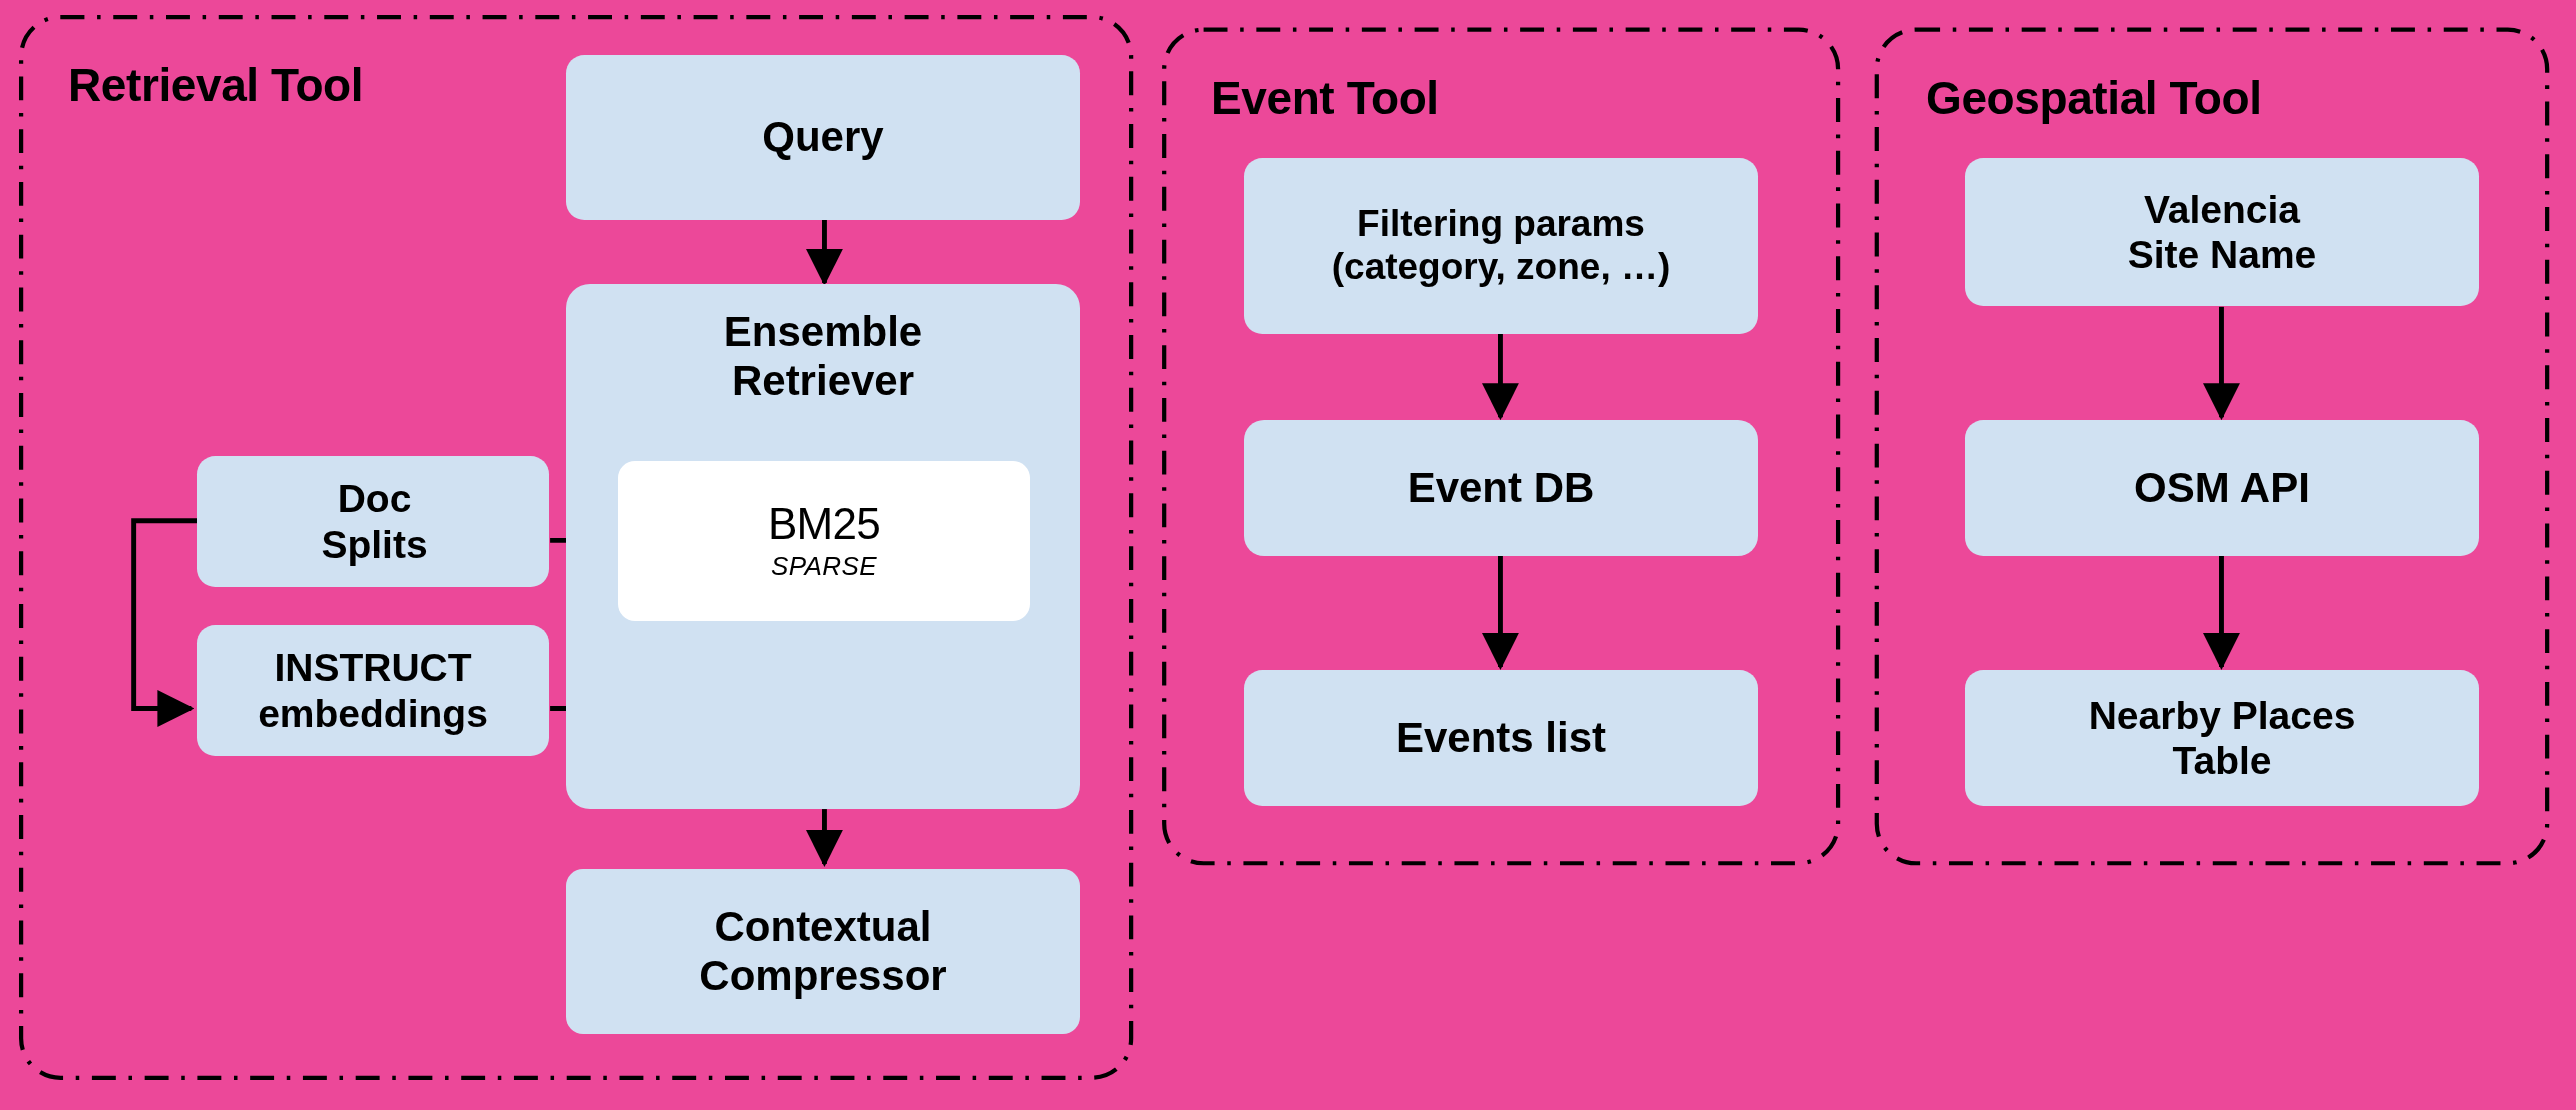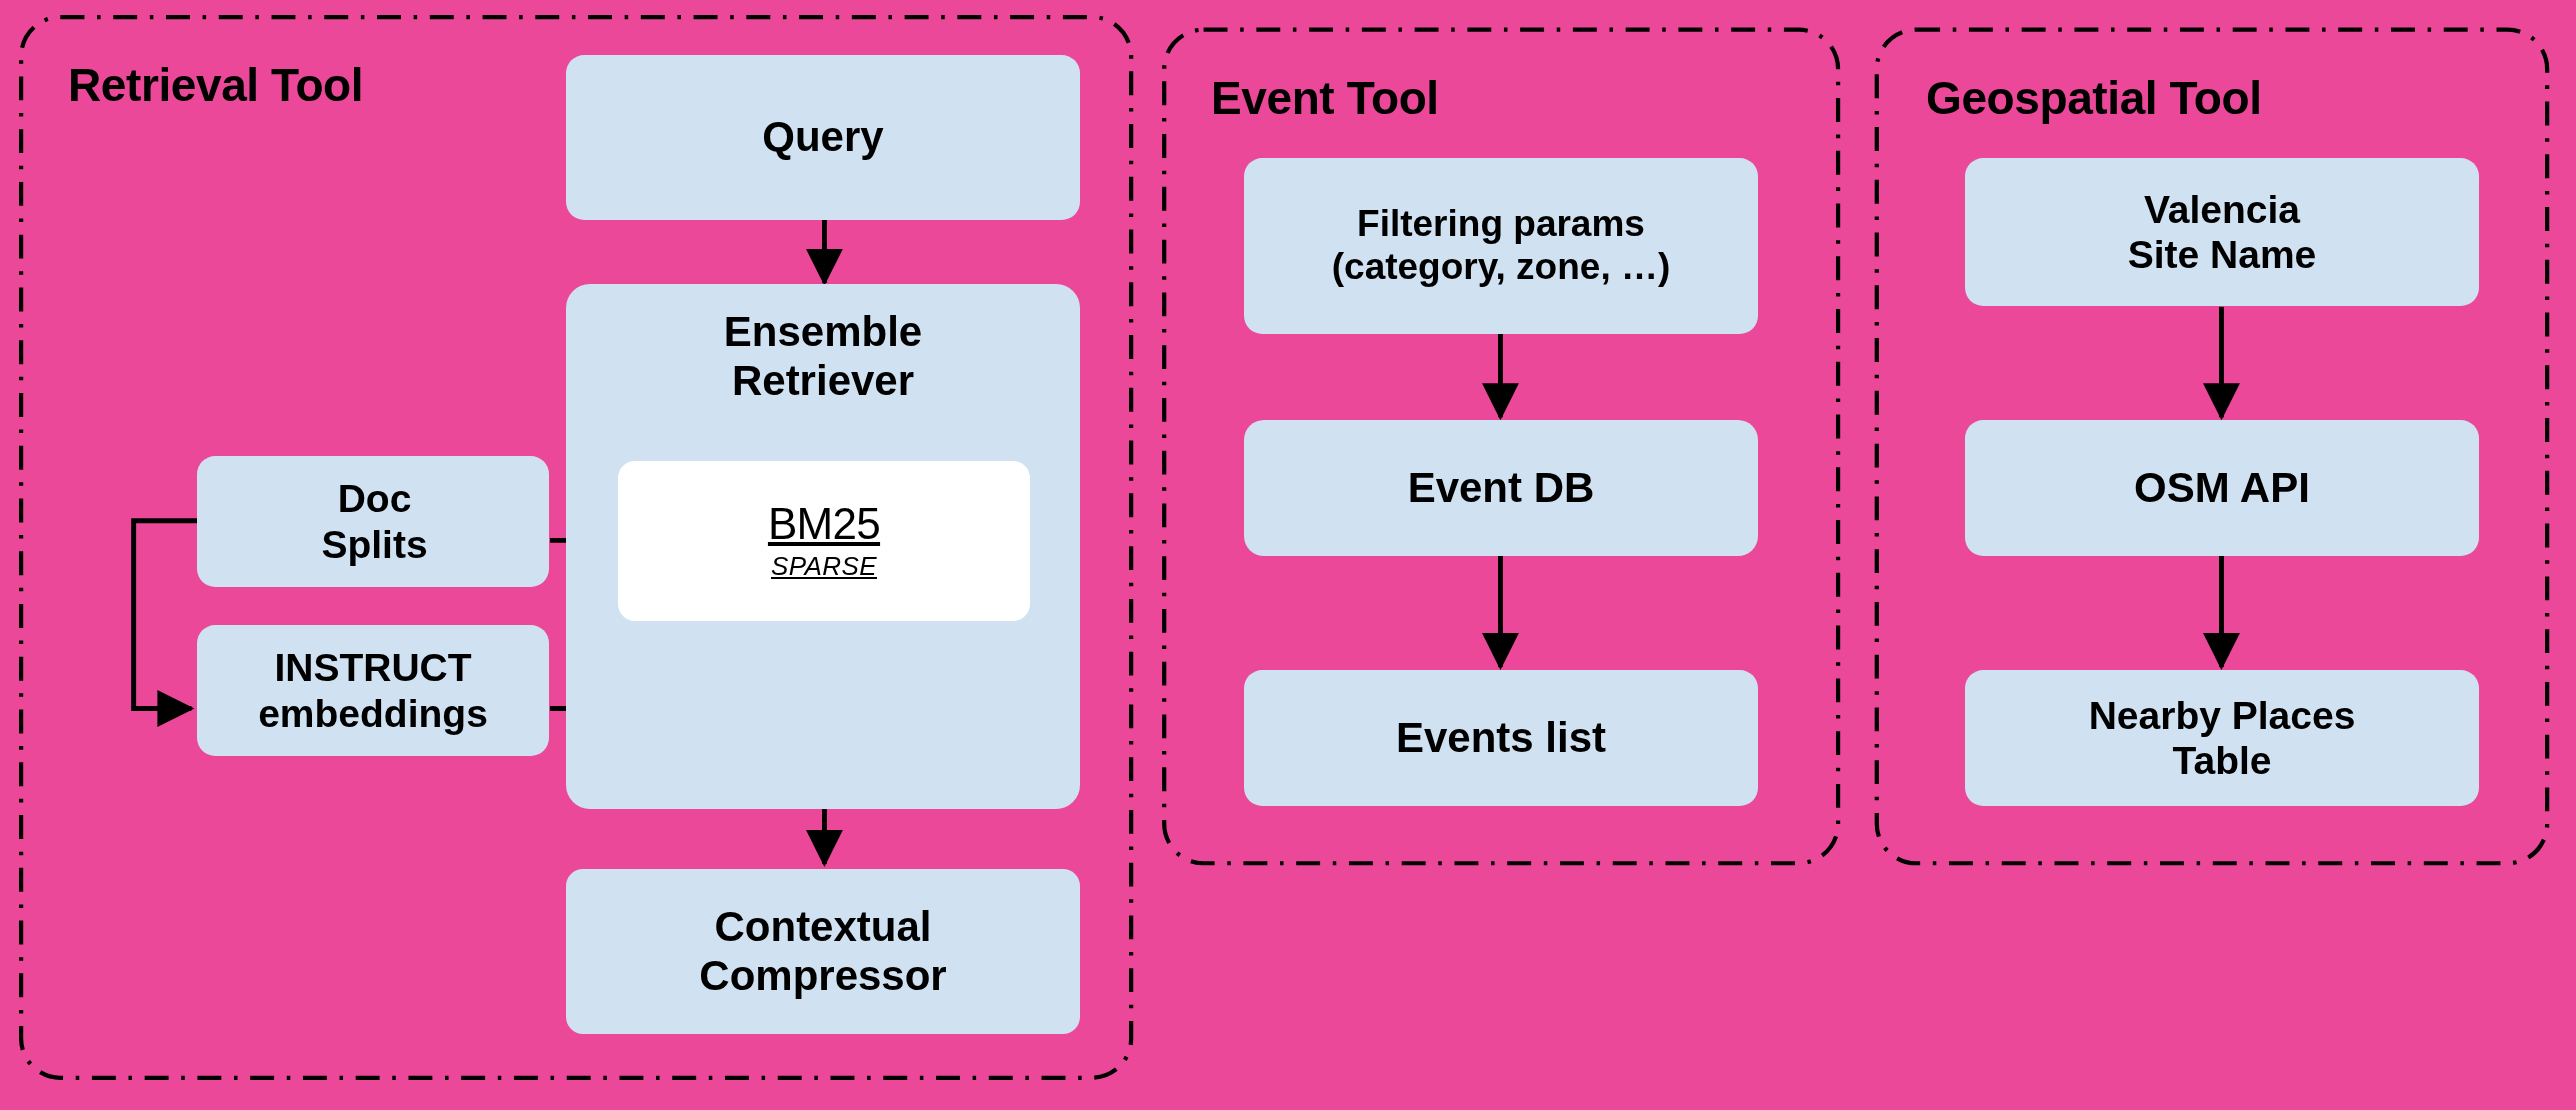--- a/index.html
+++ b/index.html
@@ -148,21 +148,21 @@
     <span class="line f60">Query</span>
   </div>
 
   <div class="node container" style="left:566px; top:284px; width:514px; height:525px;">
     <div class="container-title">
       <span class="line">Ensemble</span>
       <span class="line">Retriever</span>
     </div>
   </div>
 
-  <div class="node inner" style="left:618px; top:461px; width:412px; height:160px;text-decoration:underline;">
+  <div class="node inner" style="left:618px; top:461px; width:412px; height:160px;">
     <span class="line inner-main">BM25</span>
     <span class="line inner-sub">SPARSE</span>
   </div>
 
 
   <div class="node" style="left:197px; top:456px; width:352px; height:131px;padding-left:10px;">
     <span class="line f56">Doc</span>
     <span class="line f56">Splits</span>
   </div>
 

